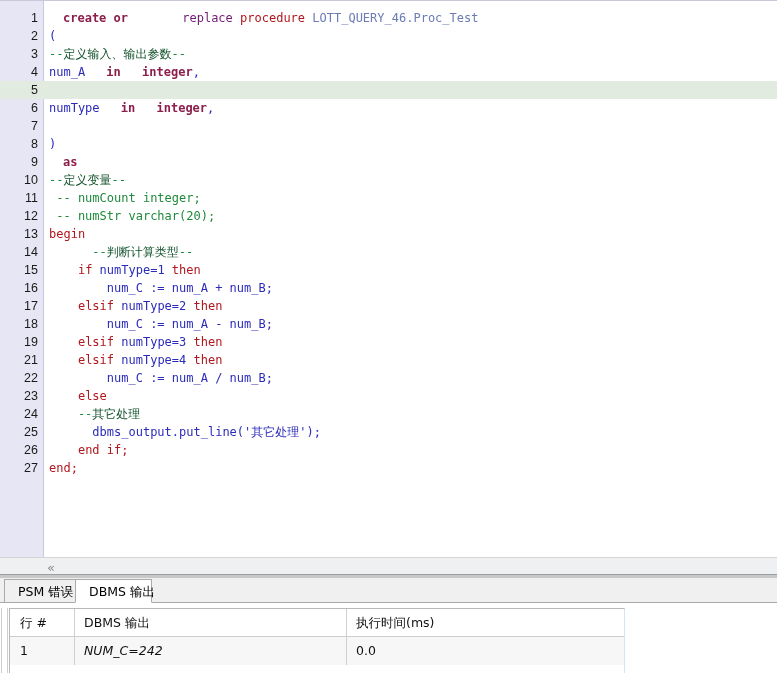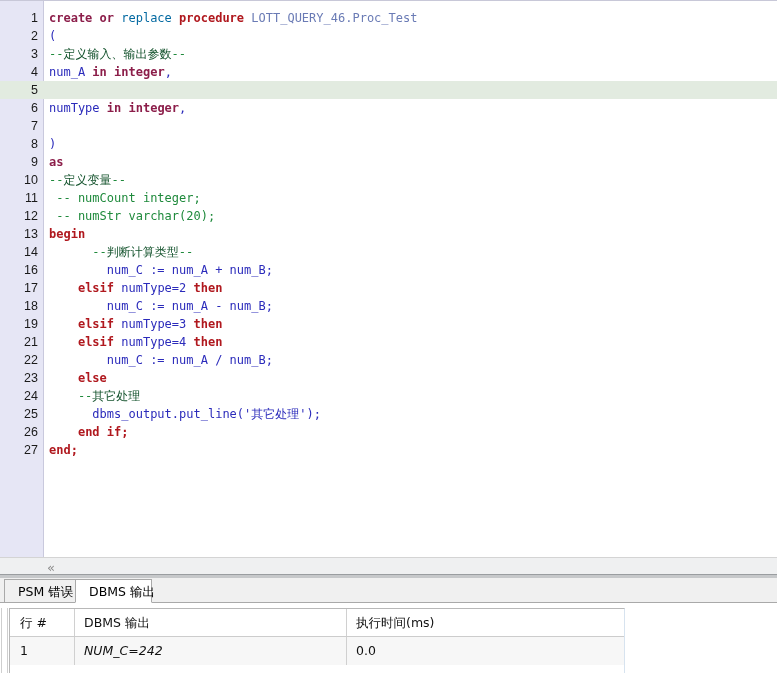--- a/index.html
+++ b/index.html
@@ -64,27 +64,27 @@
     font-size: 12.5px;
     background: transparent;
   }
   .src {
     position: absolute;
     left: 49px; top: 0;
     color: #2b2bbb;
   }
 
   
-  .kw   { color: #b0181e; font-weight: bold; }
-  .kw2  { color: #8c1e4a; font-weight: bold; }
+  .kw   { color: #b0181e; font-weight: normal; }
+  .kw2  { color: #8c1e4a; font-weight: bold; margin-left: 14px; }
   .obj  { color: #6a7bb5; }
   .cmt  { color: #1f8a3c; font-family: "DejaVu Sans Mono","Liberation Mono",monospace; }
   .cmtc { color: #14532d; font-family: "DejaVu Sans", sans-serif; }
   .id   { color: #2b2bbb; }
-  .pl   { color: #0369a1; }
+  .pl   { color: #701a75; margin-left: 47px; }
   .han  { font-family: "DejaVu Sans", sans-serif; }
 
   
   .hscroll {
     position: absolute;
     left: 0; top: 557px;
     width: 777px;
     height: 21px;
     background: #eff0f1;
     border-top: 1px solid #d4d4d4;
@@ -217,20 +217,21 @@
         <div class="code-line hl"><span class="ln">5</span></div>
         <div class="code-line"><span class="ln">6</span><span class="src"><span class="id">numType </span><span class="kw2">in </span><span class="kw2">integer</span><span class="id">,</span></span></div>
         <div class="code-line"><span class="ln">7</span></div>
         <div class="code-line"><span class="ln">8</span><span class="src"><span class="id">)</span></span></div>
         <div class="code-line"><span class="ln">9</span><span class="src"><span class="kw2">as</span></span></div>
         <div class="code-line"><span class="ln">10</span><span class="src"><span class="cmt">--</span><span class="cmtc">定义变量</span><span class="cmt">--</span></span></div>
         <div class="code-line"><span class="ln">11</span><span class="src"><span class="cmt"> -- numCount integer;</span></span></div>
         <div class="code-line"><span class="ln">12</span><span class="src"><span class="cmt"> -- numStr varchar(20);</span></span></div>
         <div class="code-line"><span class="ln">13</span><span class="src"><span class="kw">begin</span></span></div>
         <div class="code-line"><span class="ln">14</span><span class="src"><span class="cmt">      --</span><span class="cmtc">判断计算类型</span><span class="cmt">--</span></span></div>
+        <div class="code-line"><span class="ln">15</span><span class="src"><span class="id">    </span><span class="kw">if </span><span class="id">numType=1 </span><span class="kw">then</span></span></div>
         <div class="code-line"><span class="ln">16</span><span class="src"><span class="id">        num_C := num_A + num_B;</span></span></div>
         <div class="code-line"><span class="ln">17</span><span class="src"><span class="id">    </span><span class="kw">elsif </span><span class="id">numType=2 </span><span class="kw">then</span></span></div>
         <div class="code-line"><span class="ln">18</span><span class="src"><span class="id">        num_C := num_A - num_B;</span></span></div>
         <div class="code-line"><span class="ln">19</span><span class="src"><span class="id">    </span><span class="kw">elsif </span><span class="id">numType=3 </span><span class="kw">then</span></span></div>
         <div class="code-line"><span class="ln">21</span><span class="src"><span class="id">    </span><span class="kw">elsif </span><span class="id">numType=4 </span><span class="kw">then</span></span></div>
         <div class="code-line"><span class="ln">22</span><span class="src"><span class="id">        num_C := num_A / num_B;</span></span></div>
         <div class="code-line"><span class="ln">23</span><span class="src"><span class="id">    </span><span class="kw">else</span></span></div>
         <div class="code-line"><span class="ln">24</span><span class="src"><span class="cmt">    --</span><span class="cmtc">其它处理</span></span></div>
         <div class="code-line"><span class="ln">25</span><span class="src"><span class="id">      dbms_output.put_line('</span><span class="han">其它处理</span><span class="id">');</span></span></div>
         <div class="code-line"><span class="ln">26</span><span class="src"><span class="id">    </span><span class="kw">end if;</span></span></div>

